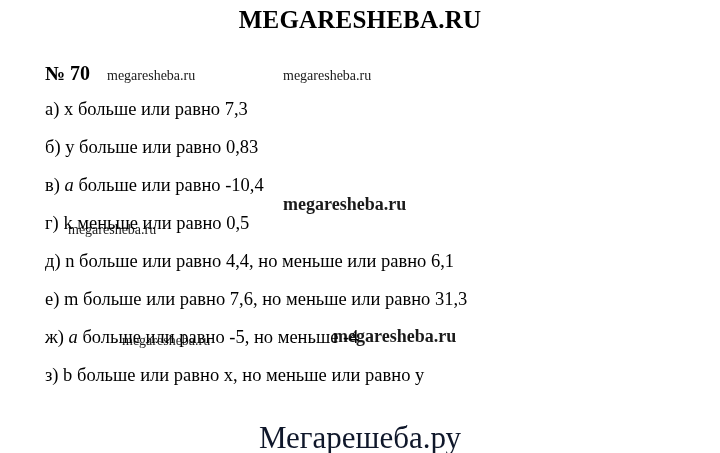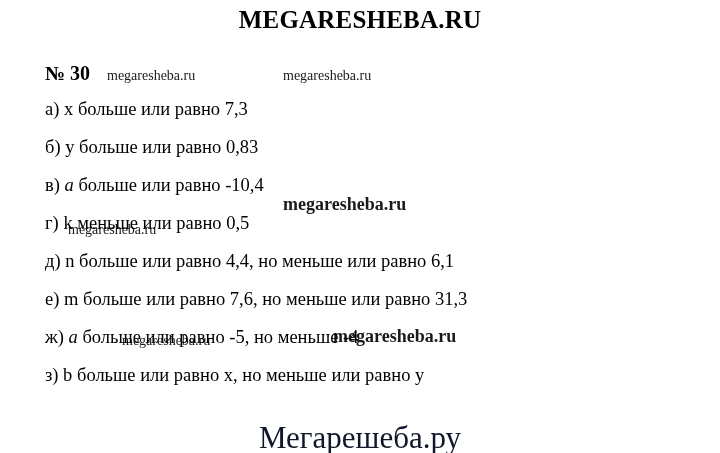--- a/index.html
+++ b/index.html
@@ -87,21 +87,21 @@
     font-style: italic;
   }
 </style>
 </head>
 <body>
 
 <div class="page">
 
   <div class="top-brand">MEGARESHEBA.RU</div>
 
-  <div class="task-number">№ 30</div>
+  <div class="task-number">№ 70</div>
 
   <div class="wm wm-small wm1">megaresheba.ru</div>
   <div class="wm wm-small wm2">megaresheba.ru</div>
   <div class="wm wm-medium wm3">megaresheba.ru</div>
   <div class="wm wm-small wm4">megaresheba.ru</div>
   <div class="wm wm-small wm5">megaresheba.ru</div>
   <div class="wm wm-medium wm6">megaresheba.ru</div>
 
   <div class="lines">
     <div class="line">

